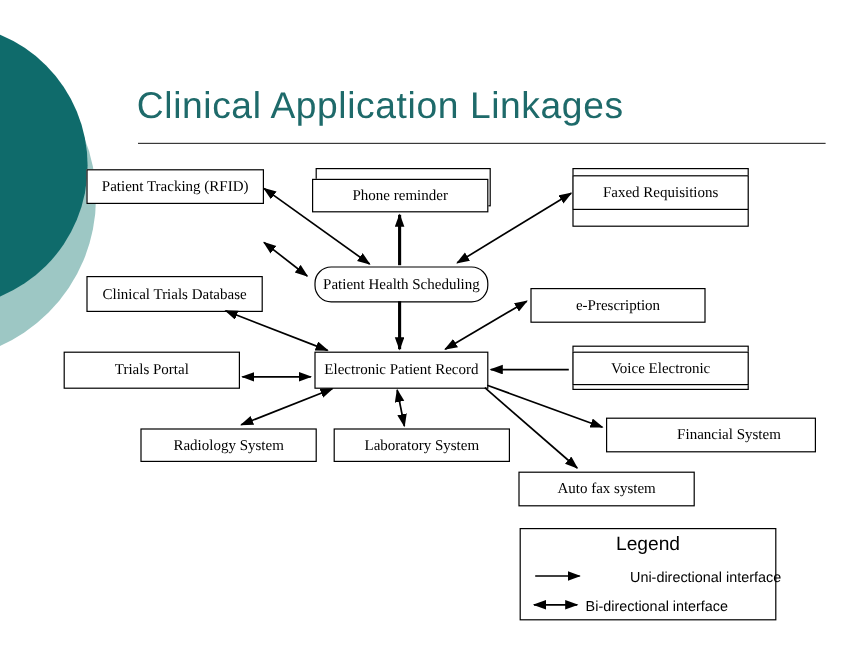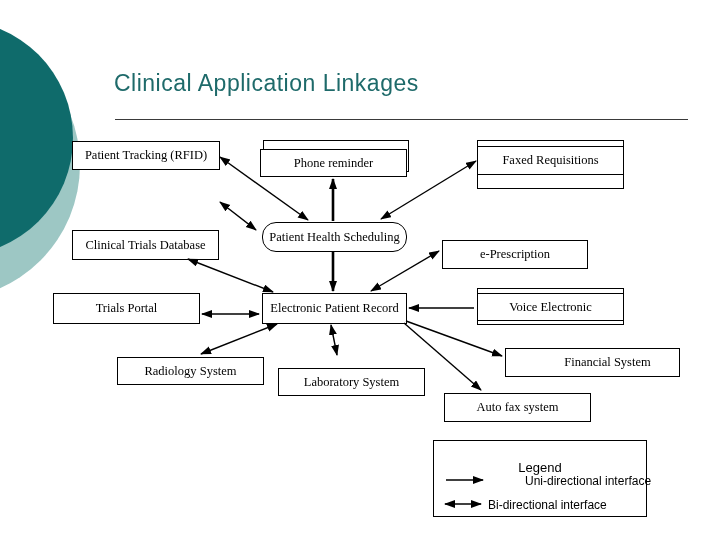--- a/index.html
+++ b/index.html
@@ -5,37 +5,37 @@
   html,body{margin:0;padding:0;background:#888;}
   .slide{
     position:relative;width:720px;height:540px;background:#ffffff;
     overflow:hidden;font-family:"Liberation Serif",serif;
   }
   .circle{position:absolute;border-radius:50%;}
   .circle-light{left:-190px;top:30px;width:270px;height:270px;background:#9dc7c4;}
   .circle-dark{left:-163px;top:20px;width:236px;height:236px;background:#0f6b6b;}
   .title{
     position:absolute;left:114px;top:70px;width:600px;
-    font-family:"Liberation Sans",sans-serif;font-size:23px;font-weight:400;
+    font-family:"Liberation Sans",sans-serif;font-size:31px;font-weight:400;
     color:#1e6a6a;letter-spacing:0.5px;white-space:nowrap;
   }
   .title-rule{position:absolute;left:115px;top:119px;width:573px;height:1px;background:#3a3a3a;}
   .node{
     position:absolute;border:1px solid #000;background:#fff;
     display:flex;align-items:center;justify-content:center;
     font-size:12.5px;color:#000;white-space:nowrap;text-align:center;
   }
   .backbox{position:absolute;border:1px solid #000;background:#fff;}
   #edges{position:absolute;left:0;top:0;width:720px;height:540px;pointer-events:none;}
   .legend-box{
     position:absolute;left:433px;top:440px;width:212px;height:75px;
     border:1px solid #000;background:#fff;
     font-family:"Liberation Sans",sans-serif;font-size:12px;color:#000;
   }
-  .legend-title{position:absolute;left:0;top:19px;width:100%;text-align:center;font-size:13px;}
+  .legend-title{position:absolute;left:0;top:4px;width:100%;text-align:center;font-size:16px;}
   .legend-label-uni{position:absolute;left:59px;top:33px;white-space:nowrap;margin-left:32px;}
   .legend-label-bi{position:absolute;left:54px;top:57px;white-space:nowrap;}
 </style>
 </head>
 <body>
 
 <div class="slide">
 
   <div class="circle circle-light"></div>
   <div class="circle circle-dark"></div>
@@ -61,25 +61,25 @@
   <div class="node" style="left:442px;top:240px;width:144px;height:27px;">e-Prescription</div>
 
   <div class="node" style="left:53px;top:293px;width:145px;height:29px;">Trials Portal</div>
 
   <div class="node" style="left:262px;top:293px;width:143px;height:29px;">Electronic Patient Record</div>
 
   <div class="node" style="left:477px;top:293px;width:145px;height:26px;">Voice Electronic</div>
 
   <div class="node" style="left:117px;top:357px;width:145px;height:26px;">Radiology System</div>
 
-  <div class="node" style="left:278px;top:368px;width:145px;height:26px;">Laboratory System</div>
+  <div class="node" style="left:278px;top:357px;width:145px;height:26px;">Laboratory System</div>
 
   <div class="node" style="left:505px;top:348px;width:143px;height:27px;padding-left:30px;">Financial System</div>
 
-  <div class="node" style="left:432px;top:393px;width:145px;height:27px;margin-left:12px;">Auto fax system</div>
+  <div class="node" style="left:432px;top:393px;width:145px;height:27px;">Auto fax system</div>
 
   <div class="legend-box">
     <div class="legend-title">Legend</div>
     <div class="legend-label-uni">Uni-directional interface</div>
     <div class="legend-label-bi">Bi-directional interface</div>
   </div>
 
   <svg id="edges" xmlns="http://www.w3.org/2000/svg">
     <defs>
       <marker id="ah" markerUnits="userSpaceOnUse" markerWidth="12" markerHeight="10" refX="10" refY="4" orient="auto-start-reverse">

